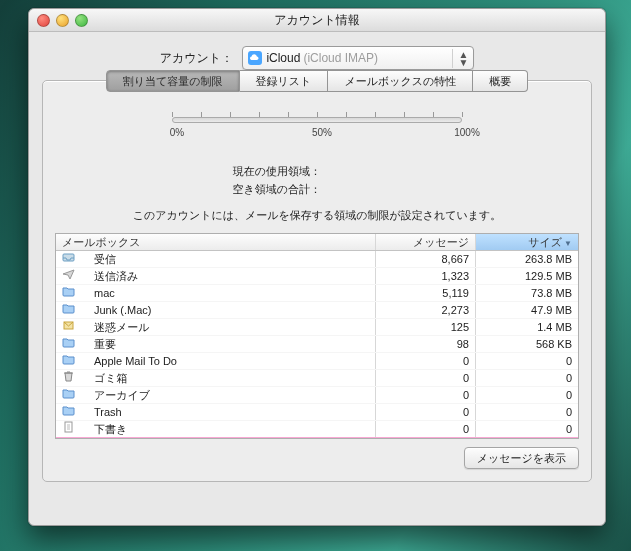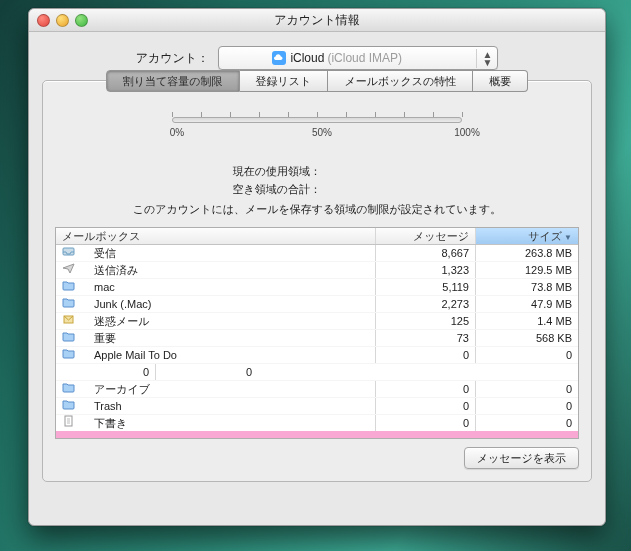--- a/index.html
+++ b/index.html
@@ -16,21 +16,21 @@
     background:linear-gradient(#f7f7f7,#dcdcdc);border-bottom:1px solid #bcbcbc;font-size:12px;}
   .traffic{position:absolute;left:8px;top:5px;display:flex;gap:6px;}
   .tl{width:11px;height:11px;border-radius:50%;border:1px solid rgba(0,0,0,.25);}
   .tl.r{background:radial-gradient(circle at 35% 30%,#ff8b7f,#e0443e);}
   .tl.y{background:radial-gradient(circle at 35% 30%,#ffe07a,#e9a22c);}
   .tl.g{background:radial-gradient(circle at 35% 30%,#92e27e,#3fb642);}
   .acct-row{text-align:center;margin:14px 0 10px;}
   .acct-label{display:inline-block;margin-right:6px;vertical-align:middle;}
   .acct-select{display:inline-flex;align-items:center;width:230px;height:22px;
     border:1px solid #9b9b9b;border-radius:4px;background:linear-gradient(#fff,#f0f0f0);
-    box-shadow:inset 0 1px 0 #fff,0 1px 1px rgba(0,0,0,.1);vertical-align:middle;cursor:default;padding-left:48px;}
+    box-shadow:inset 0 1px 0 #fff,0 1px 1px rgba(0,0,0,.1);vertical-align:middle;cursor:default;}
   .acct-icon{width:16px;height:16px;margin:0 3px 0 4px;}
   .acct-main{color:#222;}
   .acct-sub{color:#9d9d9d;margin-left:3px;}
   .acct-arrows{margin-left:auto;width:16px;text-align:center;color:#555;font-size:10px;line-height:8px;
     border-left:1px solid #d0d0d0;padding:2px 2px 1px;}
   .panel{margin:0 13px 13px;background:#ededed;border:1px solid #b6b6b6;border-radius:5px;
     box-shadow:inset 0 1px 0 #fff;}
   .tabs{display:flex;justify-content:center;margin-top:-11px;}
   .tabs .tab{height:20px;line-height:20px;padding:0 16px;font-size:11px;border:1px solid #949494;
     background:linear-gradient(#fdfdfd,#e5e5e5);cursor:default;}
@@ -41,32 +41,32 @@
     box-shadow:inset 0 1px 3px rgba(0,0,0,.35);}
   .slider-wrap{width:290px;margin:16px auto 0;}
   .slider-track{position:relative;height:20px;}
   .slider-rail{position:absolute;left:0;right:0;top:9px;height:4px;
     background:linear-gradient(#d8d8d8,#eaeaea);border:1px solid #aaa;border-radius:3px;}
   .slider-tick{position:absolute;top:4px;width:1px;height:5px;background:#999;}
   .slider-tick.lab::after{content:attr(data-l);position:absolute;top:15px;left:-10px;width:30px;
     text-align:center;font-size:10px;color:#444;}
   .info-block{margin:20px 0 10px;font-size:11px;}
   .info-row{display:flex;justify-content:flex-end;width:278px;line-height:18px;}
-  .info-msg{text-align:center;margin-top:4px;}
+  .info-msg{text-align:center;margin-top:10px;}
   .tbl-wrap{margin:6px 12px 0;border:1px solid #aeaeae;background:#fff;font-size:11px;}
   .tbl-head{display:flex;background:linear-gradient(#fdfdfd,#ececec);border-bottom:1px solid #c3c3c3;}
   .th,.td{height:16px;line-height:16px;box-sizing:border-box;border-right:1px solid #d7d7d7;}
   .th{padding:0 6px;position:relative;color:#333;}
   .c-name{flex:1 1 auto;}
   .c-msgs{width:100px;text-align:right;}
   .c-size{width:102px;text-align:right;}
   .th.c-size{background:linear-gradient(#bfe1ff,#a1cbf2);border-right:none;}
   .sort-desc{font-size:8px;color:#4f6f8f;margin-left:2px;}
   .tbl-body .row{display:flex;border-bottom:1px solid #f5f5f5;}
-  .row:last-child{border-bottom:7px solid #f9a8d4;}
+  .row:last-child{border-bottom:1px solid #f9a8d4;}
   .td{padding:0 6px;white-space:nowrap;overflow:hidden;text-overflow:ellipsis;}
   .td.c-size{text-align:right;border-right:none;}
   .td.c-msgs{text-align:right;}
   .td.c-name{display:flex;align-items:center;gap:19px;}
   .ic{width:13px;height:12px;flex:0 0 13px;}
   .btn-row{display:flex;justify-content:flex-end;margin:8px 12px 12px;align-items:flex-end;}
   .btn{height:20px;line-height:20px;padding:0 12px;font-size:11px;border:1px solid #a5a5a5;border-radius:4px;
     background:linear-gradient(#fdfdfd,#e6e6e6);box-shadow:0 1px 0 #fff inset,0 1px 1px rgba(0,0,0,.1);
     cursor:default;}
 </style>
@@ -193,34 +193,41 @@
             <div class="td c-msgs">125</div>
             <div class="td c-size">1.4 MB</div>
           </div>
           <div class="row">
             <div class="td c-name">
               <span><svg class="ic" viewBox="0 0 13 12">
                   <path d="M1 3h4l1 1h6v6a1 1 0 0 1-1 1H2a1 1 0 0 1-1-1z" fill="#a9d0f5" stroke="#5a8fcc"></path>
                 </svg></span>
               <span>重要</span>
             </div>
-            <div class="td c-msgs">73</div>
+            <div class="td c-msgs">98</div>
             <div class="td c-size">568 KB</div>
           </div>
           <div class="row">
             <div class="td c-name">
               <span><svg class="ic" viewBox="0 0 13 12">
                   <path d="M1 3h4l1 1h6v6a1 1 0 0 1-1 1H2a1 1 0 0 1-1-1z" fill="#a9d0f5" stroke="#5a8fcc"></path>
                 </svg></span>
               <span>Apple Mail To Do</span>
             </div>
             <div class="td c-msgs">0</div>
             <div class="td c-size">0</div>
           </div>
           <div class="row">
+            <div class="td c-name">
+              <span><svg class="ic" viewBox="0 0 13 12">
+                  <path d="M3 3h7l-1 8H4z" fill="#d9d9d9" stroke="#888"></path>
+                  <path d="M2 3h9M5 2h3" stroke="#888" fill="none"></path>
+                </svg></span>
+              <span>ゴミ箱</span>
+            </div>
             <div class="td c-msgs">0</div>
             <div class="td c-size">0</div>
           </div>
           <div class="row">
             <div class="td c-name">
               <span><svg class="ic" viewBox="0 0 13 12">
                   <path d="M1 3h4l1 1h6v6a1 1 0 0 1-1 1H2a1 1 0 0 1-1-1z" fill="#a9d0f5" stroke="#5a8fcc"></path>
                 </svg></span>
               <span>アーカイブ</span>
             </div>

